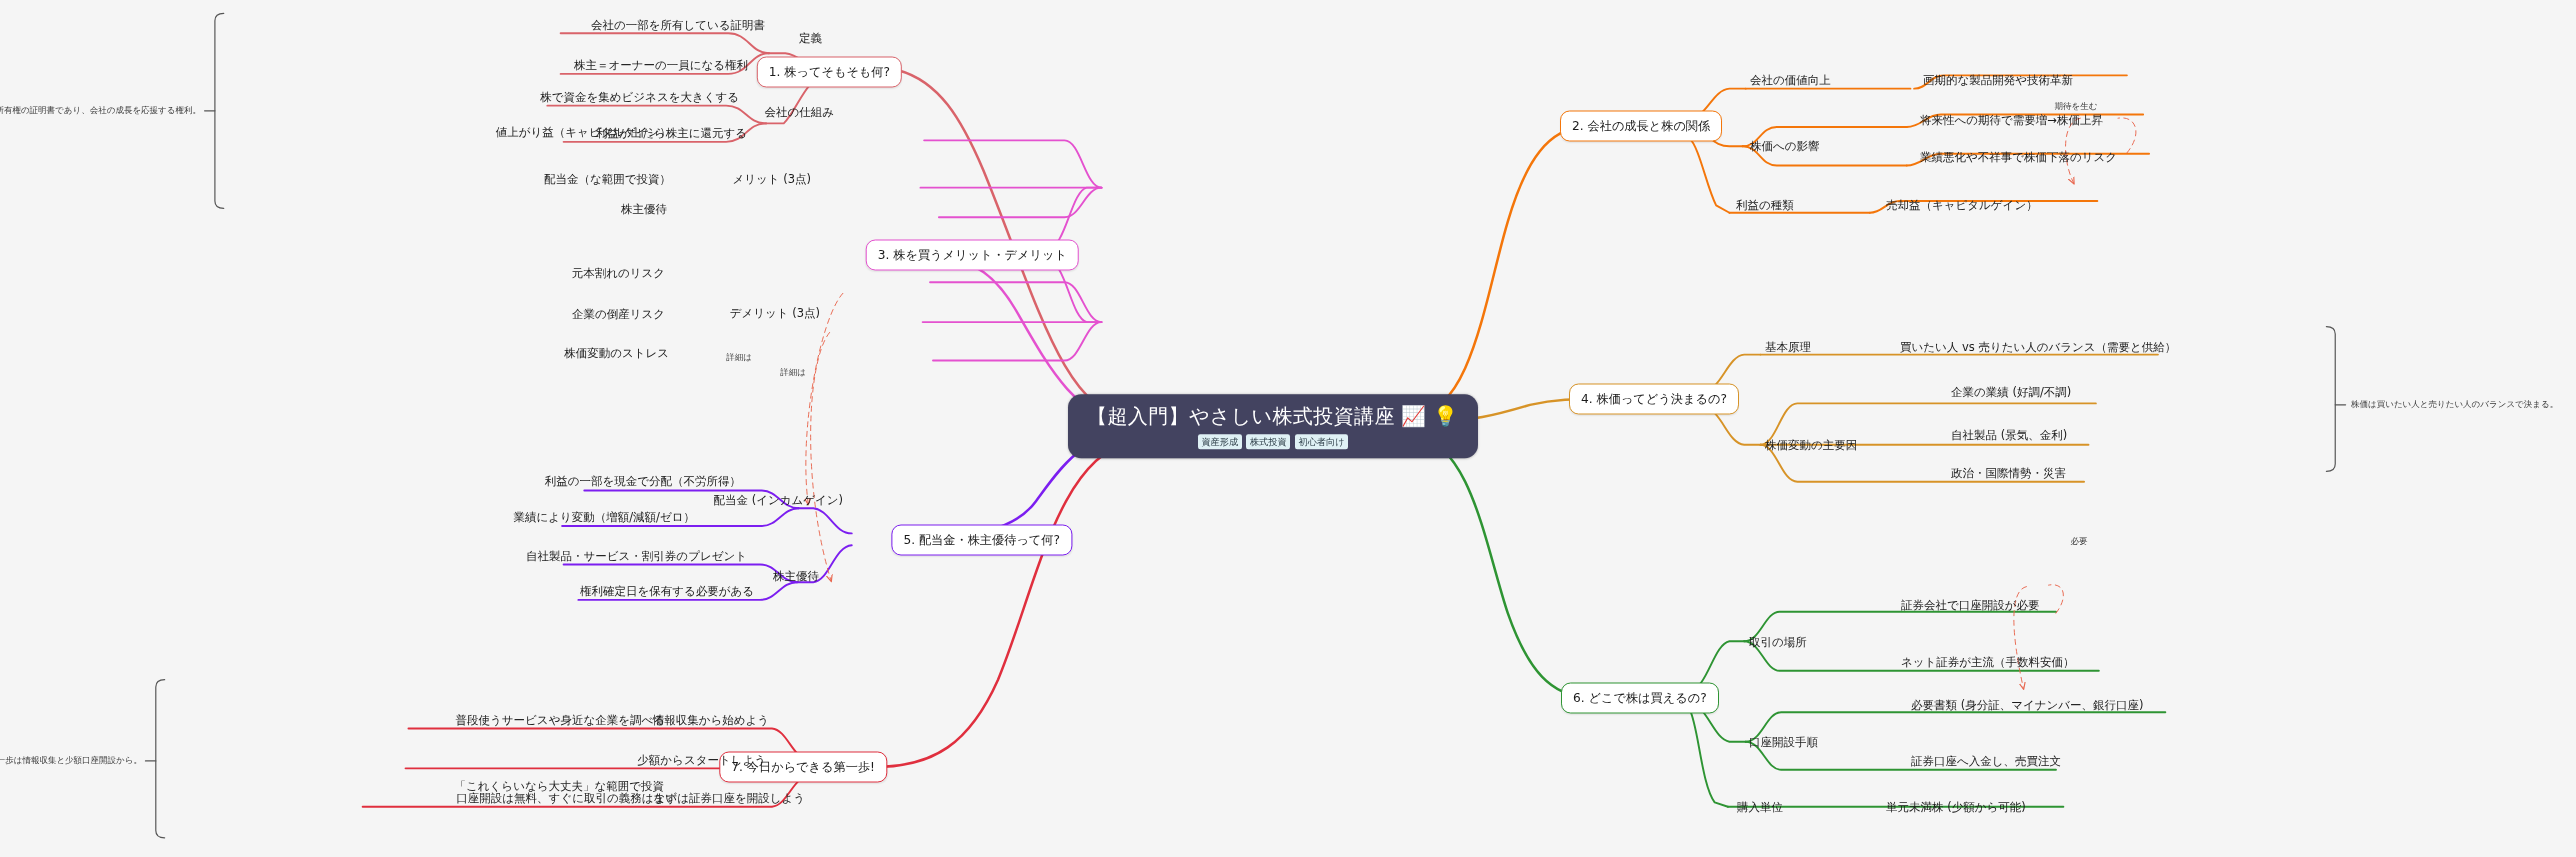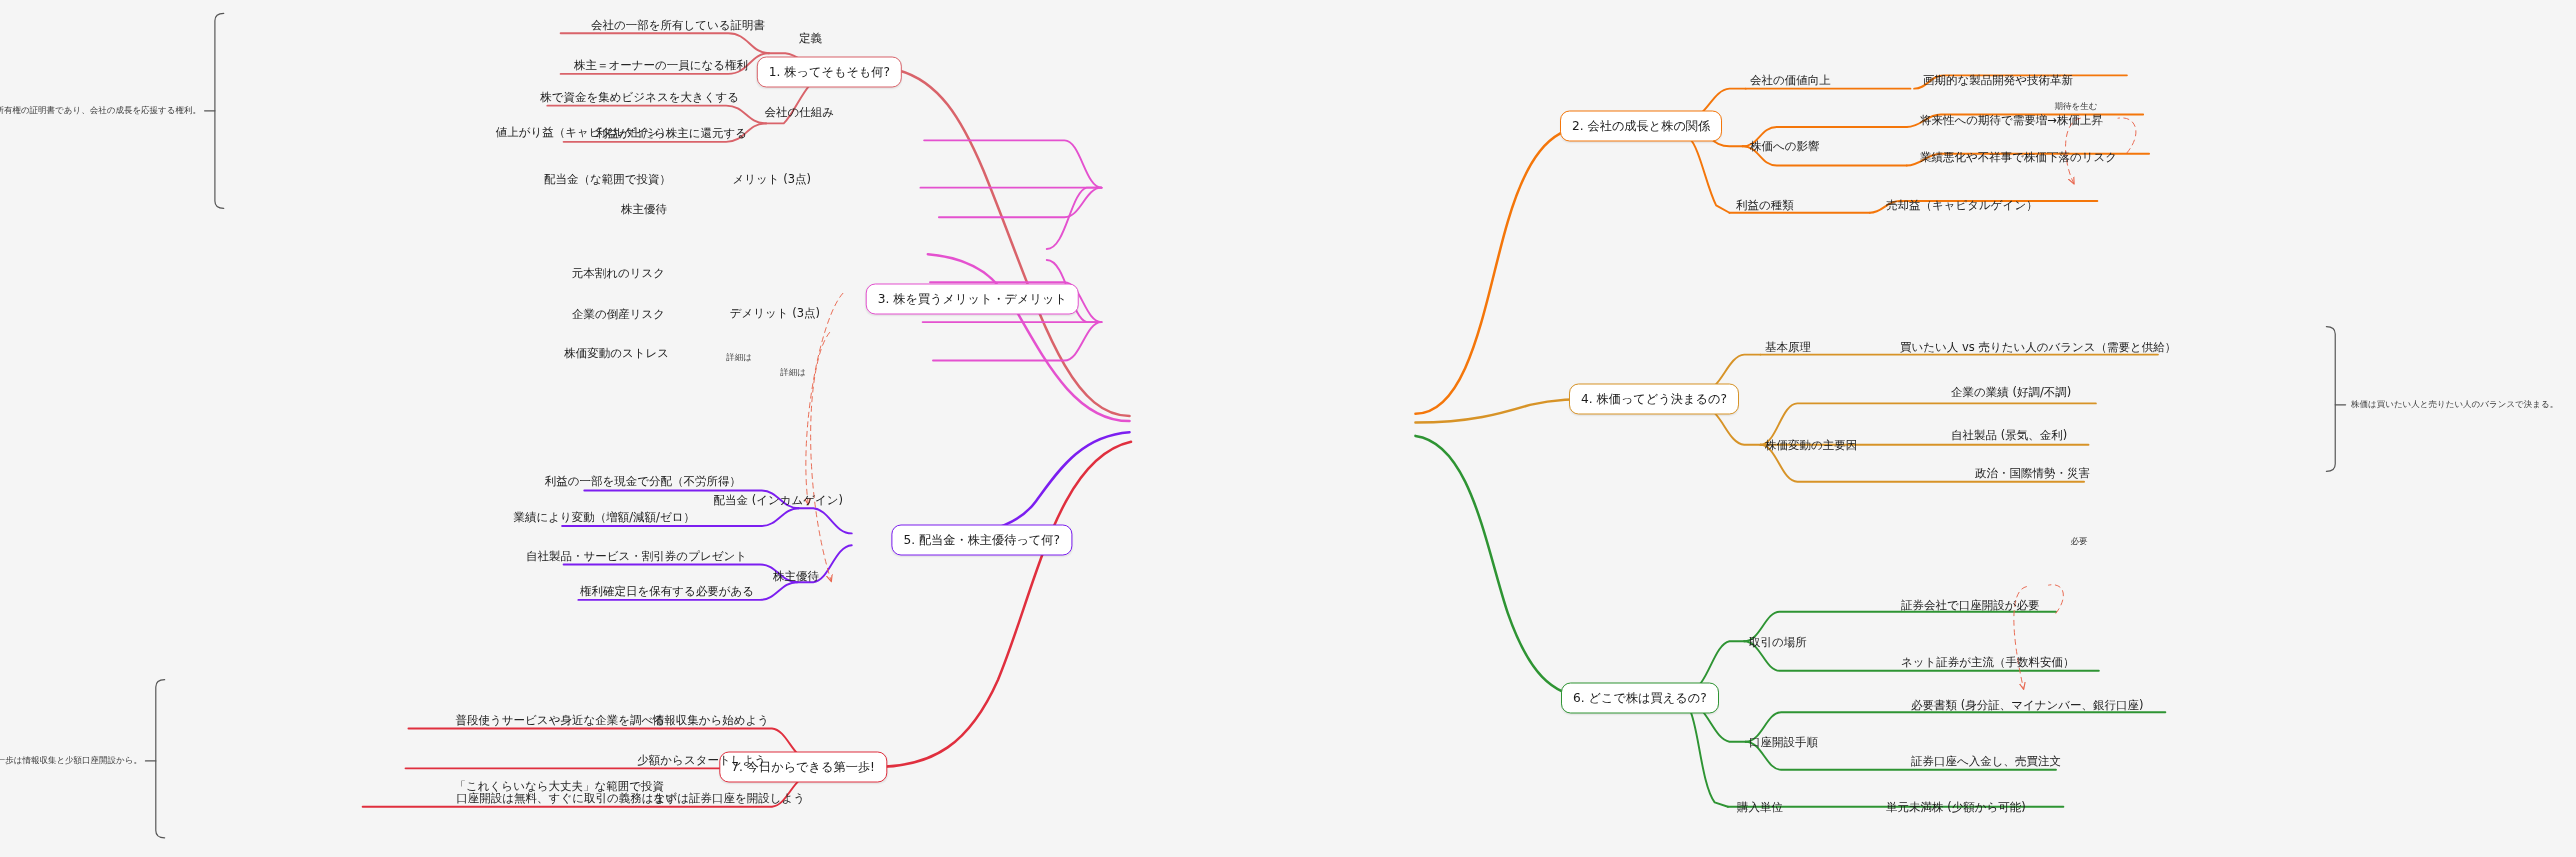--- a/index.html
+++ b/index.html
@@ -36,21 +36,21 @@
     background:#ffffff;
     border-radius:9.6px;
     padding:6px 11px;
     font-size:12.2px;
     color:#1b1b1b;
     border:1.8px solid #999;
     box-shadow:0 0.7px 1.5px rgba(0,0,0,.07);
   }
   .main-node.c1{border-color:#d9636a;}
   .main-node.c2{border-color:#f4760a;}
-  .main-node.c3{border-color:#e451cf;margin-top:44px;}
+  .main-node.c3{border-color:#e451cf;}
   .main-node.c4{border-color:#d79327;}
   .main-node.c5{border-color:#7c1ef0;}
   .main-node.c6{border-color:#2e9433;}
   .main-node.c7{border-color:#e02f3e;text-align:right;}
 
   .sub{font-size:11.5px;color:#1b1b1b;}
   .leaf{font-size:11.5px;color:#1b1b1b;}
   .note{font-size:8.5px;color:#3a3a3a;}
   .rel-label{font-size:8.5px;color:#3a3a3a;}
 
@@ -153,20 +153,28 @@
 
       <path d="M2782 830 C2800 806 2792 788 2772 792" stroke="#e8674f" stroke-width="1.3" stroke-dasharray="7 6"></path>
       <path d="M2742 794 C2718 800 2722 860 2738 932" stroke="#e8674f" stroke-width="1.3" stroke-dasharray="7 6" marker-end="url(#arrowhead)"></path>
 
       <path d="M1140 397 C1110 430 1080 580 1093 682" stroke="#e8674f" stroke-width="1.3" stroke-dasharray="7 6" marker-end="url(#arrowhead)"></path>
 
       <path d="M1122 450 C1090 490 1085 660 1124 786" stroke="#e8674f" stroke-width="1.3" stroke-dasharray="7 6" marker-end="url(#arrowhead)"></path>
     </g>
   </svg>
 
+  <div class="node central ctr" style="left:1273px;top:426px;">
+    <div class="title">【超入門】やさしい株式投資講座 📈 💡</div>
+    <div class="tags">
+      <span class="tag">資産形成</span>
+      <span class="tag">株式投資</span>
+      <span class="tag">初心者向け</span>
+    </div>
+  </div>
 
   <div class="node main-node c1 leftal" style="left:902px;top:72px;"><span>1. 株ってそもそも何?</span></div>
   <div class="node sub leftal" style="left:822px;top:38px;"><span>定義</span></div>
   <div class="node leaf leftal" style="left:765px;top:25px;"><span>会社の一部を所有している証明書</span></div>
   <div class="node leaf leftal" style="left:748px;top:65px;"><span>株主＝オーナーの一員になる権利</span></div>
   <div class="node sub leftal" style="left:834px;top:112px;"><span>会社の仕組み</span></div>
   <div class="node leaf leftal" style="left:739px;top:97px;"><span>株で資金を集めビジネスを大きくする</span></div>
   <div class="node leaf leftal" style="left:747px;top:133px;"><span>利益が出たら株主に還元する</span></div>
 
   <div class="node main-node c3 leftal" style="left:1079px;top:255px;"><span>3. 株を買うメリット・デメリット</span></div>
@@ -203,21 +211,21 @@
   <div class="node leaf right" style="left:1920px;top:157px;"><span>業績悪化や不祥事で株価下落のリスク</span></div>
   <div class="node sub right" style="left:1736px;top:205px;"><span>利益の種類</span></div>
   <div class="node leaf right" style="left:1886px;top:205px;"><span>売却益（キャピタルゲイン）</span></div>
 
   <div class="node main-node c4 right" style="left:1569px;top:399px;"><span>4. 株価ってどう決まるの?</span></div>
   <div class="node sub right" style="left:1765px;top:347px;"><span>基本原理</span></div>
   <div class="node leaf right" style="left:1900px;top:347px;"><span>買いたい人 vs 売りたい人のバランス（需要と供給）</span></div>
   <div class="node sub right" style="left:1765px;top:445px;"><span>株価変動の主要因</span></div>
   <div class="node leaf right" style="left:1951px;top:392px;"><span>企業の業績 (好調/不調)</span></div>
   <div class="node leaf right" style="left:1951px;top:435px;"><span>自社製品 (景気、金利)</span></div>
-  <div class="node leaf right" style="left:1951px;top:473px;margin-left:24px;"><span>政治・国際情勢・災害</span></div>
+  <div class="node leaf right" style="left:1951px;top:473px;"><span>政治・国際情勢・災害</span></div>
 
   <div class="node main-node c6 right" style="left:1561px;top:698px;"><span>6. どこで株は買えるの?</span></div>
   <div class="node sub right" style="left:1749px;top:642px;"><span>取引の場所</span></div>
   <div class="node leaf right" style="left:1901px;top:605px;"><span>証券会社で口座開設が必要</span></div>
   <div class="node leaf right" style="left:1901px;top:662px;"><span>ネット証券が主流（手数料安価）</span></div>
   <div class="node sub right" style="left:1749px;top:742px;"><span>口座開設手順</span></div>
   <div class="node leaf right" style="left:1911px;top:705px;"><span>必要書類 (身分証、マイナンバー、銀行口座)</span></div>
   <div class="node leaf right" style="left:1911px;top:761px;"><span>証券口座へ入金し、売買注文</span></div>
   <div class="node sub right" style="left:1737px;top:807px;"><span>購入単位</span></div>
   <div class="node leaf right" style="left:1886px;top:807px;"><span>単元未満株 (少額から可能)</span></div>

